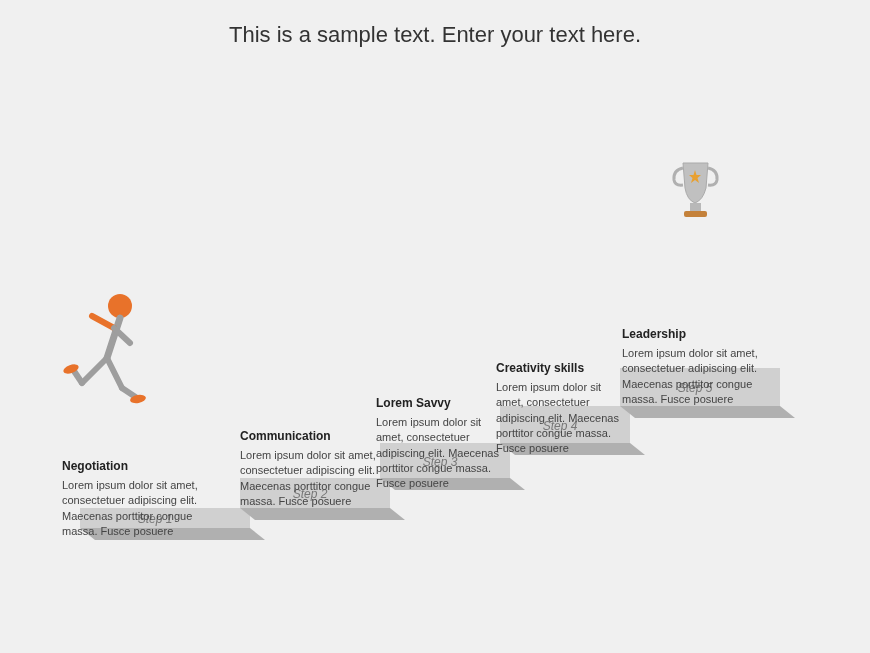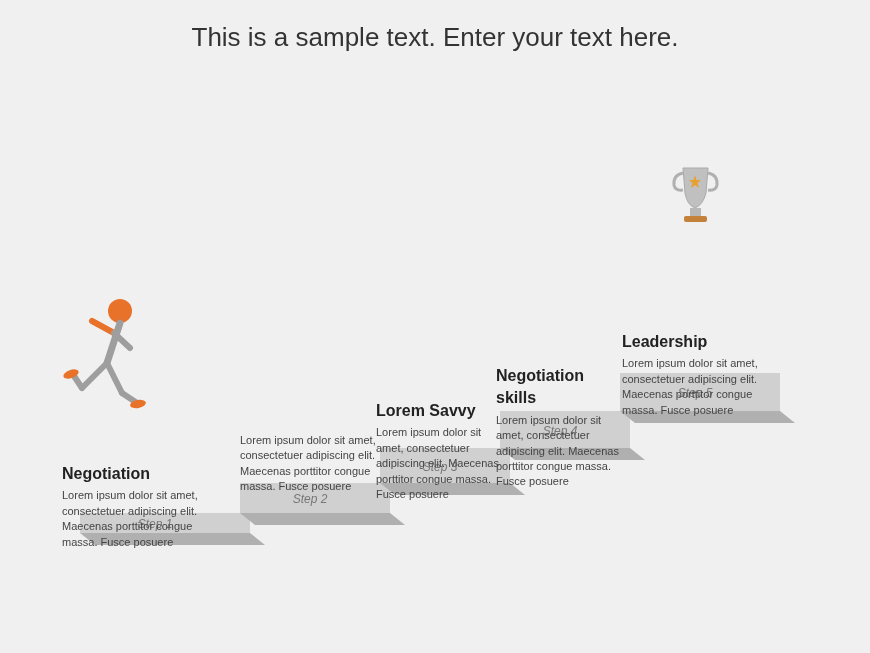--- a/index.html
+++ b/index.html
@@ -7,21 +7,21 @@
       width: 870px;
       height: 653px;
       background: #f0f0f0;
       font-family: Arial, sans-serif;
       overflow: hidden;
       position: relative;
     }
 
     .title {
       text-align: center;
-      font-size: 26px;
+      font-size: 22px;
       color: #333;
       padding: 22px 20px 10px;
       font-weight: normal;
     }
 
     .main-area {
       position: relative;
       width: 870px;
       height: 580px;
     }
@@ -29,21 +29,21 @@
     
     .step-content {
       position: absolute;
       font-size: 11px;
       color: #444;
       line-height: 1.4;
     }
 
     .step-content .heading {
       font-weight: bold;
-      font-size: 16px;
+      font-size: 12px;
       color: #222;
       margin-bottom: 3px;
     }
 
     
     .runner {
       position: absolute;
       width: 80px;
       height: 120px;
     }
@@ -124,34 +124,35 @@
 
   <div style="position:absolute; left:62px; top:400px; width:160px;">
     <div class="step-content">
       <div class="heading">Negotiation</div>
       <div>Lorem ipsum dolor sit amet, consectetuer adipiscing elit. Maecenas porttitor congue massa. Fusce posuere</div>
     </div>
   </div>
 
   <div style="position:absolute; left:240px; top:370px; width:140px;">
     <div class="step-content">
+      <div class="heading">Communication</div>
       <div>Lorem ipsum dolor sit amet, consectetuer adipiscing elit. Maecenas porttitor congue massa. Fusce posuere</div>
     </div>
   </div>
 
   <div style="position:absolute; left:376px; top:337px; width:130px;">
     <div class="step-content">
       <div class="heading">Lorem Savvy</div>
       <div>Lorem ipsum dolor sit amet, consectetuer adipiscing elit. Maecenas porttitor congue massa. Fusce posuere</div>
     </div>
   </div>
 
   <div style="position:absolute; left:496px; top:302px; width:130px;">
     <div class="step-content">
-      <div class="heading">Negotiation skills</div>
+      <div class="heading">Creativity skills</div>
       <div>Lorem ipsum dolor sit amet, consectetuer adipiscing elit. Maecenas porttitor congue massa. Fusce posuere</div>
     </div>
   </div>
 
   <div style="position:absolute; left:622px; top:268px; width:140px;">
     <div class="step-content">
       <div class="heading">Leadership</div>
       <div>Lorem ipsum dolor sit amet, consectetuer adipiscing elit. Maecenas porttitor congue massa. Fusce posuere</div>
     </div>
   </div>

